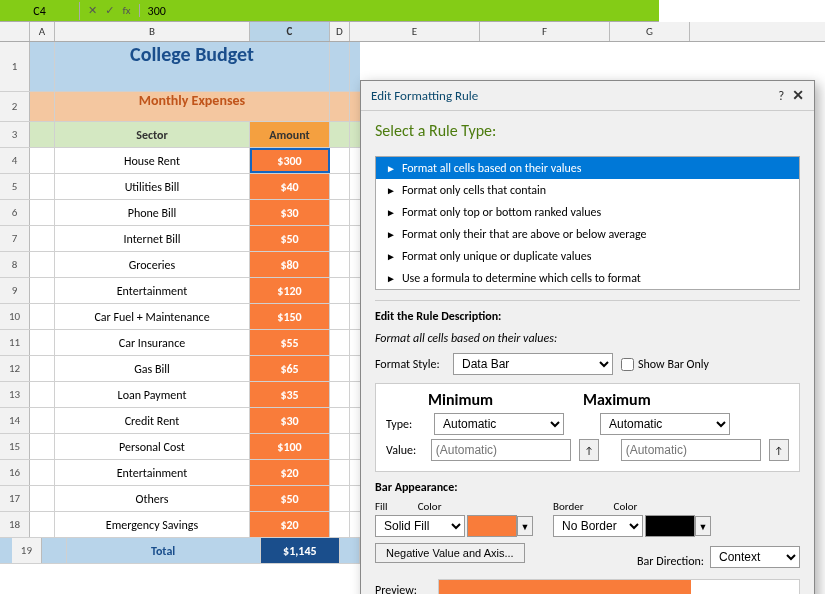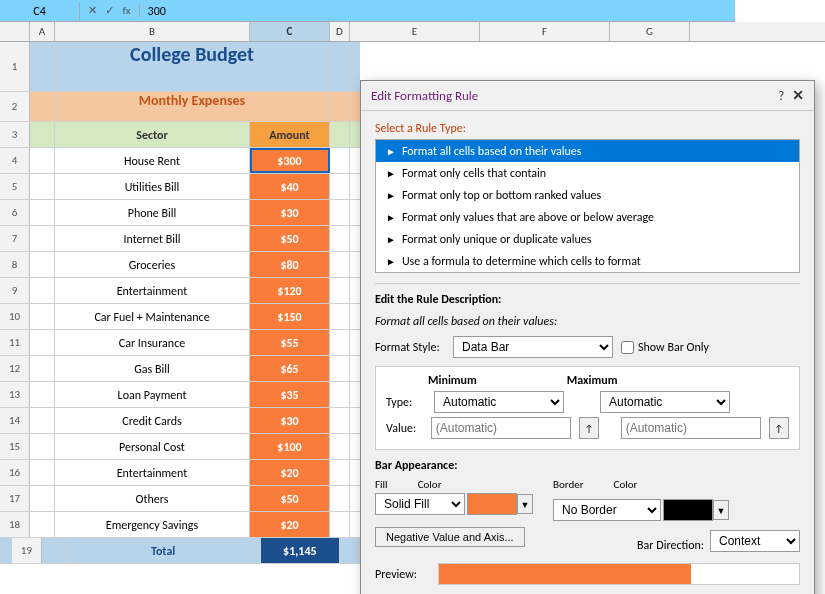--- a/index.html
+++ b/index.html
@@ -2,21 +2,21 @@
 <html><head>
   <meta charset="utf-8">
   <style>
     * { margin: 0; padding: 0; box-sizing: border-box; }
     body { font-family: 'Calibri', Arial, sans-serif; font-size: 13px; background: #d0d0d0; width: 825px; height: 594px; overflow: hidden; position: relative; }
 
     
     .spreadsheet-bg { position: absolute; top: 0; left: 0; width: 825px; height: 594px; background: #fff; }
 
     
-    .formula-bar { position: absolute; top: 0; left: 0; width: 735px; height: 22px; background: #7dd3fc; border-bottom: 1px solid #aaa; display: flex; align-items: center; }
+    .formula-bar { position: absolute; top: 0; left: 0; width: 659px; height: 22px; background: #84cc16; border-bottom: 1px solid #aaa; display: flex; align-items: center; }
     .name-box { width: 80px; border-right: 1px solid #aaa; padding: 2px 6px; font-size: 12px; text-align: center; }
     .formula-icons { display: flex; align-items: center; padding: 0 6px; gap: 4px; border-right: 1px solid #aaa; }
     .formula-icon { font-size: 11px; color: #555; cursor: pointer; padding: 0 2px; }
     .formula-content { padding: 2px 8px; font-size: 12px; }
 
     
     .col-headers { position: absolute; top: 22px; left: 0; width: 825px; height: 20px; background: #f2f2f2; display: flex; border-bottom: 1px solid #aaa; }
     .col-header { border-right: 1px solid #bbb; display: flex; align-items: center; justify-content: center; font-size: 11px; color: #333; }
     .col-header.row-num { width: 30px; background: #f2f2f2; }
     .col-header.col-a { width: 25px; }
@@ -43,47 +43,47 @@
     .amount-cell.selected { background: #f97c3a; outline: 2px solid #1565c0; }
     .total-label { font-weight: bold; color: #1a4e8c; }
     .total-amount { background: #1a4e8c; color: #fff; font-weight: bold; }
 
     
     .dialog-overlay { position: absolute; top: 0; left: 0; width: 825px; height: 594px; }
 
     
     .dialog { position: absolute; top: 80px; left: 360px; width: 455px; background: #f0f0f0; border: 1px solid #888; box-shadow: 4px 4px 12px rgba(0,0,0,0.3); }
     .dialog-titlebar { background: #f0f0f0; padding: 6px 10px; display: flex; justify-content: space-between; align-items: center; border-bottom: 1px solid #ccc; }
-    .dialog-title { font-size: 13px; font-weight: normal; color: #701a75; }
+    .dialog-title { font-size: 13px; font-weight: normal; color: #0c4a6e; }
     .dialog-controls { display: flex; gap: 8px; align-items: center; }
     .dialog-help { font-size: 13px; color: #333; cursor: pointer; }
     .dialog-close { font-size: 14px; cursor: pointer; color: #333; font-weight: bold; }
 
     .dialog-body { padding: 10px 14px; }
 
-    .section-title { font-size: 12px; color: #c2410c; margin-bottom: 4px; }
+    .section-title { font-size: 16px; color: #4d7c0f; margin-bottom: 16px; }
     .rule-list { background: #fff; border: 1px solid #aaa; margin-bottom: 10px; }
     .rule-item { padding: 4px 10px; font-size: 12px; cursor: pointer; display: flex; align-items: center; gap: 6px; }
     .rule-item.selected { background: #0078d7; color: #fff; }
     .rule-item:not(.selected) { background: #fff; color: #000; }
     .rule-arrow { font-size: 10px; }
 
     .separator { border: none; border-top: 1px solid #ccc; margin: 8px 0; }
 
     .rule-desc-title { font-size: 12px; font-weight: bold; margin-bottom: 8px; }
     .rule-desc-subtitle { font-size: 12px; color: #000; margin-bottom: 8px; font-style: italic; }
 
     .form-row { display: flex; align-items: center; gap: 8px; margin-bottom: 8px; font-size: 12px; }
     .form-label { min-width: 70px; color: #000; }
     .form-select { height: 22px; font-size: 12px; border: 1px solid #999; background: #fff; padding: 0 4px; }
     .form-select-lg { width: 160px; }
     .checkbox-label { display: flex; align-items: center; gap: 4px; font-size: 12px; }
 
     .minmax-section { background: #fff; border: 1px solid #ccc; padding: 6px 10px; margin-bottom: 8px; }
-    .minmax-header { display: flex; gap: 40px; font-size: 12px; font-weight: bold; margin-bottom: 4px; }
+    .minmax-header { display: flex; gap: 40px; font-size: 16px; font-weight: bold; margin-bottom: 4px; }
     .minmax-row { display: flex; align-items: center; gap: 8px; margin-bottom: 4px; font-size: 12px; }
     .minmax-label { width: 40px; }
     .minmax-input { width: 140px; height: 22px; border: 1px solid #999; background: #fff; padding: 0 4px; font-size: 12px; color: #999; }
     .minmax-btn { width: 22px; height: 22px; border: 1px solid #999; background: #f0f0f0; display: flex; align-items: center; justify-content: center; cursor: pointer; font-size: 10px; }
 
     .bar-appearance-title { font-size: 12px; font-weight: bold; margin-bottom: 6px; }
     .color-swatch { width: 40px; height: 20px; border: 1px solid #999; cursor: pointer; }
     .color-dropdown-btn { width: 16px; height: 20px; border: 1px solid #999; background: #f0f0f0; display: flex; align-items: center; justify-content: center; font-size: 9px; cursor: pointer; }
 
     .neg-axis-btn { font-size: 11px; padding: 3px 10px; border: 1px solid #999; background: #f0f0f0; cursor: pointer; margin-bottom: 8px; }
@@ -261,21 +261,21 @@
       </div>
     <div class="cell-c amount-cell">
         <span>$35</span>
       </div>
     <div class="cell-d"></div>
   </div>
   <div class="grid-row">
     <div class="row-num-cell">14</div>
     <div class="cell-a"></div>
     <div class="cell-b">
-        <span>Credit Cards</span>
+        <span>Credit Rent</span>
       </div>
     <div class="cell-c amount-cell">
         <span>$30</span>
       </div>
     <div class="cell-d"></div>
   </div>
   <div class="grid-row">
     <div class="row-num-cell">15</div>
     <div class="cell-a"></div>
     <div class="cell-b">
@@ -361,21 +361,21 @@
         <div class="rule-item">
           <span class="rule-arrow">►</span>
           <span>Format only cells that contain</span>
         </div>
         <div class="rule-item">
           <span class="rule-arrow">►</span>
           <span>Format only top or bottom ranked values</span>
         </div>
         <div class="rule-item">
           <span class="rule-arrow">►</span>
-          <span>Format only values that are above or below average</span>
+          <span>Format only their that are above or below average</span>
         </div>
         <div class="rule-item">
           <span class="rule-arrow">►</span>
           <span>Format only unique or duplicate values</span>
         </div>
         <div class="rule-item">
           <span class="rule-arrow">►</span>
           <span>Use a formula to determine which cells to format</span>
         </div>
       </div>
@@ -434,26 +434,26 @@
               <option>Solid Fill</option>
             </select>
             <div style="display:flex; align-items:center; gap:0;">
               <div class="color-swatch" style="background:#f97c3a; width:50px; height:22px; border:1px solid #999;"></div>
               <div class="color-dropdown-btn">▼</div>
             </div>
           </div>
         </div>
 
         <div>
-          <div style="display:flex; gap:30px; font-size:11px; margin-bottom:8px;">
+          <div style="display:flex; gap:30px; font-size:11px; margin-bottom:2px;">
             <span>Border</span>
             <span>Color</span>
           </div>
           <div style="display:flex; align-items:center; gap:2px;">
-            <select class="form-select" style="width:108px;">
+            <select class="form-select" style="width:90px;">
               <option>No Border</option>
             </select>
             <div style="display:flex; align-items:center; gap:0;">
               <div class="color-swatch" style="background:#000000; width:50px; height:22px; border:1px solid #999;"></div>
               <div class="color-dropdown-btn">▼</div>
             </div>
           </div>
         </div>
       </div>
 

